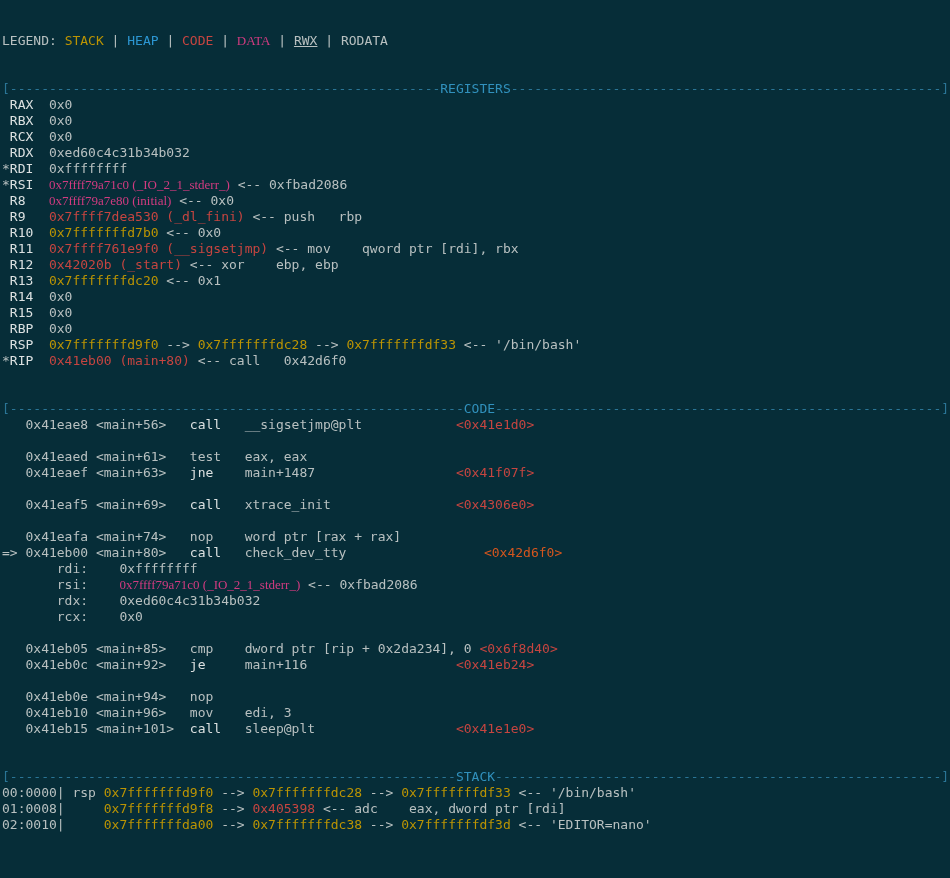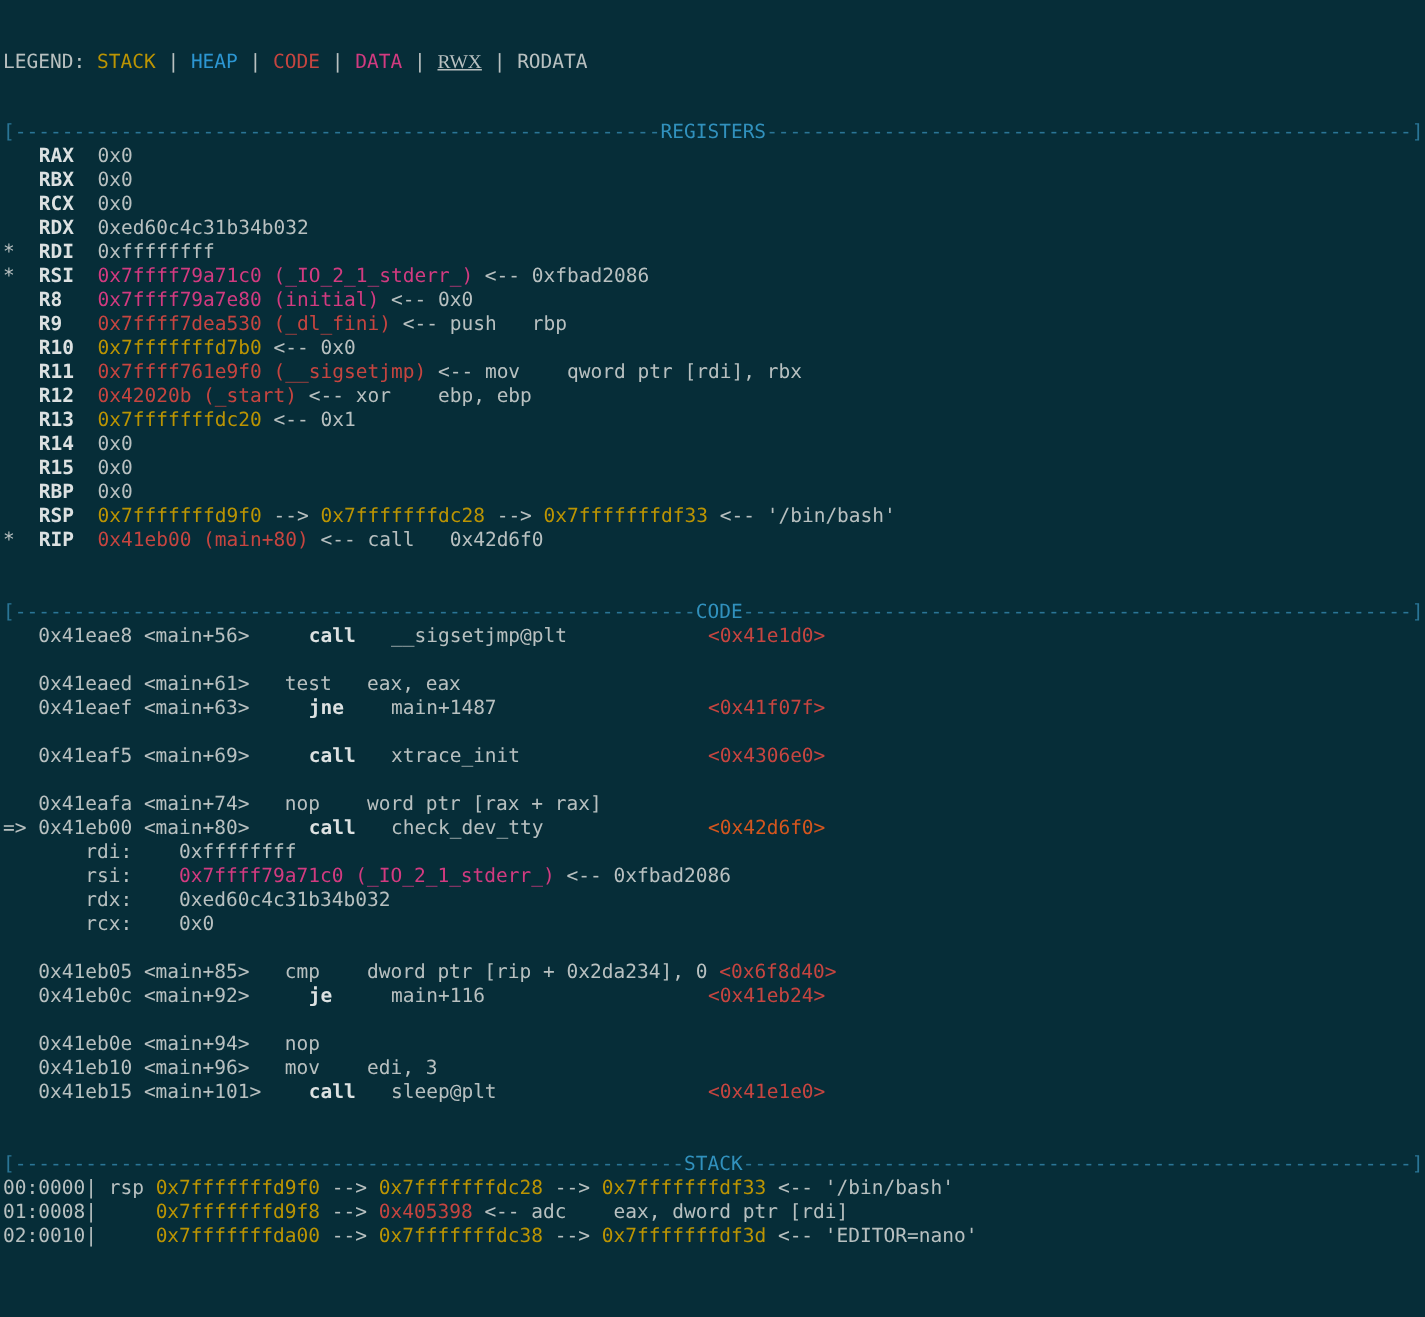--- a/index.html
+++ b/index.html
@@ -10,27 +10,27 @@
   #terminal{
     font-family:"DejaVu Sans Mono", monospace;
     font-size:13px;line-height:16px;
     white-space:pre;
     padding:1px 0 0 2px;
     color:var(--g);
     width:948px;height:877px;
   }
   .row{height:16px;overflow:hidden;}
   .c-g{color:var(--g);}
-  .c-G{color:var(--G);font-weight:bold;margin-left:16px;}
+  .c-G{color:var(--G);font-weight:normal;}
   .c-y{color:var(--y);}
   .c-r{color:var(--r);}
-  .c-p{color:var(--p);}
+  .c-p{color:var(--p);font-family:Liberation Serif, serif;}
   .c-b{color:var(--b);}
-  .c-o{color:var(--o);}
-  .c-u{color:var(--g);text-decoration:underline;font-family:Liberation Serif, serif;}
+  .c-o{color:var(--o);margin-left:28px;}
+  .c-u{color:var(--g);text-decoration:underline;}
   .c-dv{color:var(--dv);}
   .c-dl{color:var(--dl);}
   .c-bk{color:var(--bk);}
 </style>
 </head>
 <body>
 
 <div id="terminal">
   <div class="row"><span class="c-g">LEGEND: </span><span id="legend-items"><span class="c-y">STACK</span><span class="c-g"> | </span><span class="c-b">HEAP</span><span class="c-g"> | </span><span class="c-r">CODE</span><span class="c-g"> | </span><span class="c-p">DATA</span><span class="c-g"> | </span><span class="c-u">RWX</span><span class="c-g"> | </span><span class="c-g">RODATA</span></span></div>
   <div id="registers-section"><div class="row"><span class="c-dv">[-------------------------------------------------------</span><span class="c-dl">REGISTERS</span><span class="c-dv">-------------------------------------------------------]</span></div><div class="row"><span class="c-g"> </span><span class="c-G">RAX  </span><span class="c-g">0x0</span></div><div class="row"><span class="c-g"> </span><span class="c-G">RBX  </span><span class="c-g">0x0</span></div><div class="row"><span class="c-g"> </span><span class="c-G">RCX  </span><span class="c-g">0x0</span></div><div class="row"><span class="c-g"> </span><span class="c-G">RDX  </span><span class="c-g">0xed60c4c31b34b032</span></div><div class="row"><span class="c-g">*</span><span class="c-G">RDI  </span><span class="c-g">0xffffffff</span></div><div class="row"><span class="c-g">*</span><span class="c-G">RSI  </span><span class="c-p">0x7ffff79a71c0 (_IO_2_1_stderr_)</span><span class="c-g"> &lt;-- 0xfbad2086</span></div><div class="row"><span class="c-g"> </span><span class="c-G">R8   </span><span class="c-p">0x7ffff79a7e80 (initial)</span><span class="c-g"> &lt;-- 0x0</span></div><div class="row"><span class="c-g"> </span><span class="c-G">R9   </span><span class="c-r">0x7ffff7dea530 (_dl_fini)</span><span class="c-g"> &lt;-- push   rbp</span></div><div class="row"><span class="c-g"> </span><span class="c-G">R10  </span><span class="c-y">0x7fffffffd7b0</span><span class="c-g"> &lt;-- 0x0</span></div><div class="row"><span class="c-g"> </span><span class="c-G">R11  </span><span class="c-r">0x7ffff761e9f0 (__sigsetjmp)</span><span class="c-g"> &lt;-- mov    qword ptr [rdi], rbx</span></div><div class="row"><span class="c-g"> </span><span class="c-G">R12  </span><span class="c-r">0x42020b (_start)</span><span class="c-g"> &lt;-- xor    ebp, ebp</span></div><div class="row"><span class="c-g"> </span><span class="c-G">R13  </span><span class="c-y">0x7fffffffdc20</span><span class="c-g"> &lt;-- 0x1</span></div><div class="row"><span class="c-g"> </span><span class="c-G">R14  </span><span class="c-g">0x0</span></div><div class="row"><span class="c-g"> </span><span class="c-G">R15  </span><span class="c-g">0x0</span></div><div class="row"><span class="c-g"> </span><span class="c-G">RBP  </span><span class="c-g">0x0</span></div><div class="row"><span class="c-g"> </span><span class="c-G">RSP  </span><span class="c-y">0x7fffffffd9f0</span><span class="c-g"> --&gt; </span><span class="c-y">0x7fffffffdc28</span><span class="c-g"> --&gt; </span><span class="c-y">0x7fffffffdf33</span><span class="c-g"> &lt;-- '/bin/bash'</span></div><div class="row"><span class="c-g">*</span><span class="c-G">RIP  </span><span class="c-r">0x41eb00 (main+80)</span><span class="c-g"> &lt;-- call   0x42d6f0</span></div></div>

